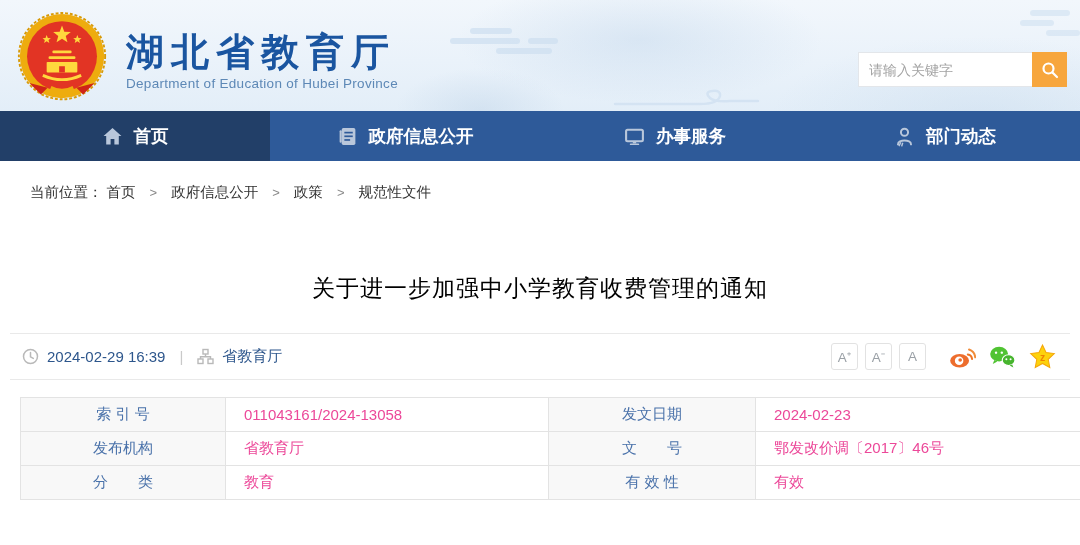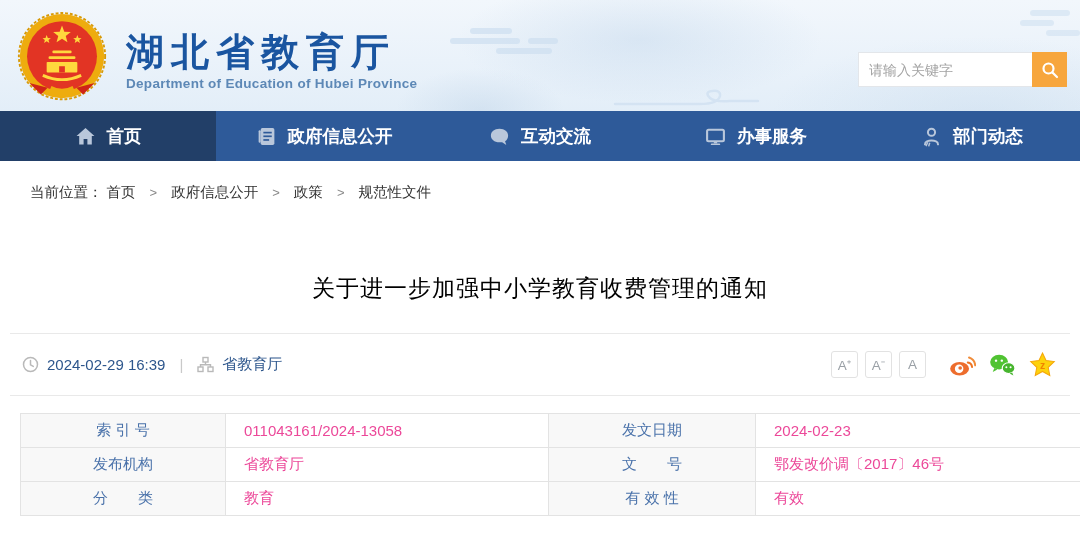--- a/index.html
+++ b/index.html
@@ -12,21 +12,21 @@
       radial-gradient(120px 60px at 480px 110px, rgba(175,200,225,.30), transparent 70%),
       radial-gradient(260px 90px at 640px 40px, rgba(165,195,225,.28), transparent 70%),
       radial-gradient(300px 120px at 980px 120px, rgba(190,212,233,.35), transparent 70%),
       linear-gradient(180deg,#f2f7fc 0%,#eaf2fa 55%,#e3eef8 100%);
   }
   .cloud-deco { position:absolute; opacity:.75; }
   .logo-wrap { position:absolute; left:16px; top:12px; display:flex; align-items:center; cursor:pointer; }
   .emblem { width:92px; height:96px; }
   .brand { margin-left:18px; }
   .brand-cn { font-size:38px; font-weight:bold; color:#1a55a0; letter-spacing:7px; line-height:44px; }
-  .brand-en { margin-top:2px; font-size:13.5px; color:#5d88b6; letter-spacing:.3px;font-weight:bold; }
+  .brand-en { margin-top:2px; font-size:13.5px; color:#5d88b6; letter-spacing:.3px; }
   .search-box { position:absolute; right:13px; top:52px; display:flex; }
   .search-input { width:174px; height:35px; border:1px solid #e3e6ea; border-right:none;
     background:#fff; padding:0 10px; font-size:14px; color:#333; outline:none; }
   .search-input::placeholder { color:#a3a3a3; }
   .search-btn { width:35px; height:35px; background:#f7a63d; border:none; cursor:pointer;
     display:flex; align-items:center; justify-content:center; }
 
   
   .main-nav { display:flex; height:50px; background:#2e5a99; }
   .nav-item { flex:1; display:flex; align-items:center; justify-content:center; gap:11px;
@@ -36,21 +36,21 @@
 
   
   .breadcrumb { padding:22px 0 0 30px; font-size:14.5px; color:#333; height:38px; }
   .breadcrumb a { color:#333; text-decoration:none; cursor:pointer; }
   .crumb-sep { color:#8a8a8a; margin:0 10px; font-size:13px; }
 
   
   .article-title { margin-top:74px; text-align:center; font-size:23px; color:#000000;
     font-weight:500; letter-spacing:1px; }
 
-  .meta-bar { margin:29px 10px 0; height:63px; border-top:1px solid #e9e9e9; border-bottom:1px solid #e9e9e9;
+  .meta-bar { margin:29px 10px 0; height:47px; border-top:1px solid #e9e9e9; border-bottom:1px solid #e9e9e9;
     display:flex; align-items:center; justify-content:space-between; }
   .meta-left { display:flex; align-items:center; padding-left:12px; font-size:15px; color:#2d568c; }
   .meta-left .mi { margin-right:8px; display:flex; }
   .meta-sep { color:#c9c9c9; margin:0 14px; }
   .meta-right { display:flex; align-items:center; padding-right:14px; gap:7px; }
   .fontsize-btn { width:27px; height:27px; border:1px solid #e2e2e2; border-radius:3px; background:#fff;
     color:#9aa0a6; font-size:13.5px; cursor:pointer; display:flex; align-items:center; justify-content:center; }
   .share-group { display:flex; align-items:center; gap:13px; margin-left:16px; }
   .share-icon { width:27px; height:25px; cursor:pointer; }
 
@@ -132,26 +132,20 @@
     <svg class="nav-icon" viewBox="0 0 20 20">
       <rect x="4.5" y="2" width="13" height="16" rx="1.6" fill="#b9c7db"></rect>
       <rect x="2.5" y="4" width="2" height="12" rx="1" fill="#b9c7db"></rect>
       <g fill="#2e5a99">
           <rect x="7" y="5.5" width="8" height="1.6"></rect>
           <rect x="7" y="9" width="8" height="1.6"></rect>
           <rect x="7" y="12.5" width="5.5" height="1.6"></rect>
         </g>
     </svg>
     <span>政府信息公开</span>
-  </div>
-  <div class="nav-item">
-    <svg class="nav-icon" viewBox="0 0 20 20">
-      <path d="M10 2.5 C5 2.5 1.8 5.3 1.8 9 C1.8 12.7 5 15.5 10 15.5 L12.5 15.5 L16.5 18.2 L15.3 14.6 C17.3 13.2 18.2 11.2 18.2 9 C18.2 5.3 15 2.5 10 2.5 Z" fill="#b9c7db"></path>
-    </svg>
-    <span>互动交流</span>
   </div>
   <div class="nav-item">
     <svg class="nav-icon" viewBox="0 0 20 20">
       <rect x="2" y="3.5" width="16" height="11" rx="1.4" fill="none" stroke="#b9c7db" stroke-width="2"></rect>
       <rect x="8.4" y="15" width="3.2" height="1.6" fill="#b9c7db"></rect>
       <rect x="5.5" y="16.6" width="9" height="1.6" rx=".8" fill="#b9c7db"></rect>
     </svg>
     <span>办事服务</span>
   </div>
   <div class="nav-item">

